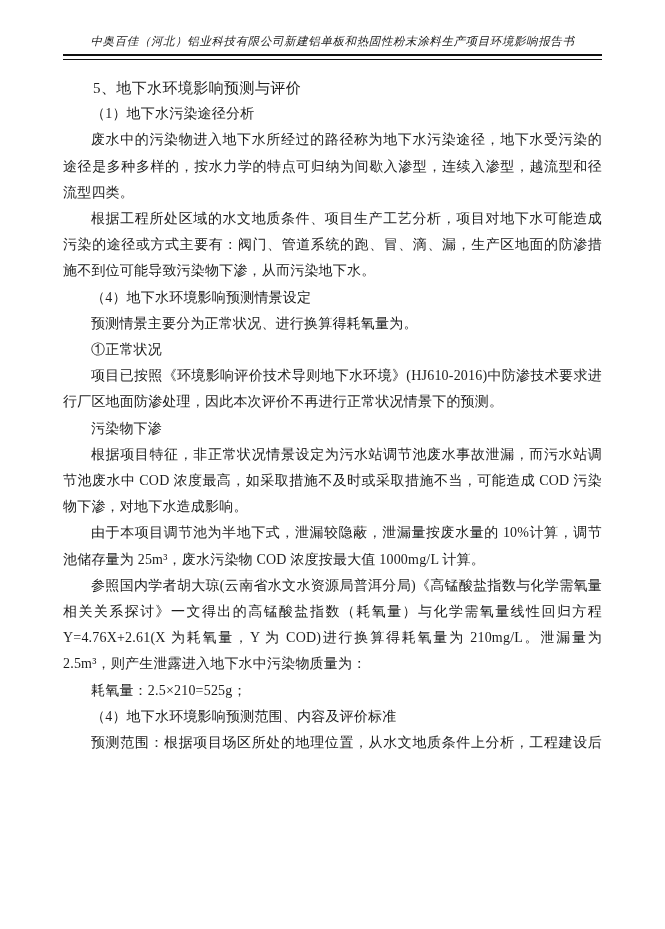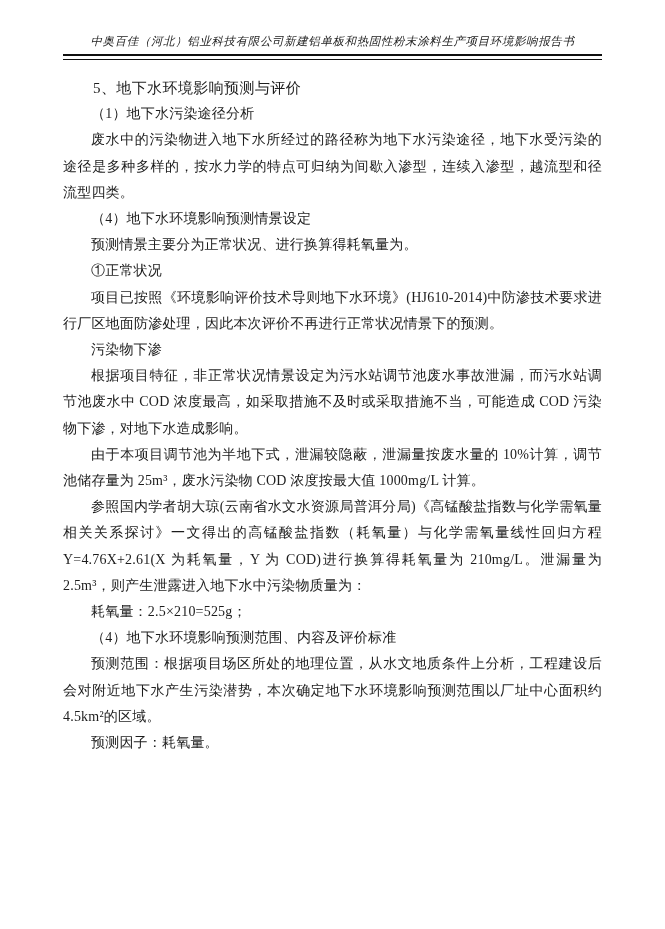--- a/index.html
+++ b/index.html
@@ -63,24 +63,25 @@
 
   <div class="header">
     <div class="header-title">中奥百佳（河北）铝业科技有限公司新建铝单板和热固性粉末涂料生产项目环境影响报告书</div>
     <div class="header-rule"></div>
   </div>
 
   <div class="content">
     <p class="h1">5、地下水环境影响预测与评价</p>
     <p class="h2">（1）地下水污染途径分析</p>
     <p class="body">废水中的污染物进入地下水所经过的路径称为地下水污染途径，地下水受污染的途径是多种多样的，按水力学的特点可归纳为间歇入渗型，连续入渗型，越流型和径流型四类。</p>
+    <p class="body">根据工程所处区域的水文地质条件、项目生产工艺分析，项目对地下水可能造成污染的途径或方式主要有：阀门、管道系统的跑、冒、滴、漏，生产区地面的防渗措施不到位可能导致污染物下渗，从而污染地下水。</p>
     <p class="h2">（4）地下水环境影响预测情景设定</p>
     <p class="body">预测情景主要分为正常状况、进行换算得耗氧量为。</p>
     <p class="body">①正常状况</p>
-    <p class="body">项目已按照《环境影响评价技术导则地下水环境》(HJ610-2014)中防渗技术要求进行厂区地面防渗处理，因此本次评价不再进行正常状况情景下的预测。</p>
+    <p class="body">项目已按照《环境影响评价技术导则地下水环境》(HJ610-2016)中防渗技术要求进行厂区地面防渗处理，因此本次评价不再进行正常状况情景下的预测。</p>
     <p class="body">污染物下渗</p>
     <p class="body">根据项目特征，非正常状况情景设定为污水站调节池废水事故泄漏，而污水站调节池废水中 COD 浓度最高，如采取措施不及时或采取措施不当，可能造成 COD 污染物下渗，对地下水造成影响。</p>
     <p class="body">由于本项目调节池为半地下式，泄漏较隐蔽，泄漏量按废水量的 10%计算，调节池储存量为 25m³，废水污染物 COD 浓度按最大值 1000mg/L 计算。</p>
     <p class="body">参照国内学者胡大琼(云南省水文水资源局普洱分局)《高锰酸盐指数与化学需氧量相关关系探讨》一文得出的高锰酸盐指数（耗氧量）与化学需氧量线性回归方程Y=4.76X+2.61(X 为耗氧量，Y 为 COD)进行换算得耗氧量为 210mg/L。泄漏量为 2.5m³，则产生泄露进入地下水中污染物质量为：</p>
     <p class="body">耗氧量：2.5×210=525g；</p>
     <p class="h2">（4）地下水环境影响预测范围、内容及评价标准</p>
     <p class="body">预测范围：根据项目场区所处的地理位置，从水文地质条件上分析，工程建设后会对附近地下水产生污染潜势，本次确定地下水环境影响预测范围以厂址中心面积约4.5km²的区域。</p>
     <p class="body">预测因子：耗氧量。</p>
   </div>
 

